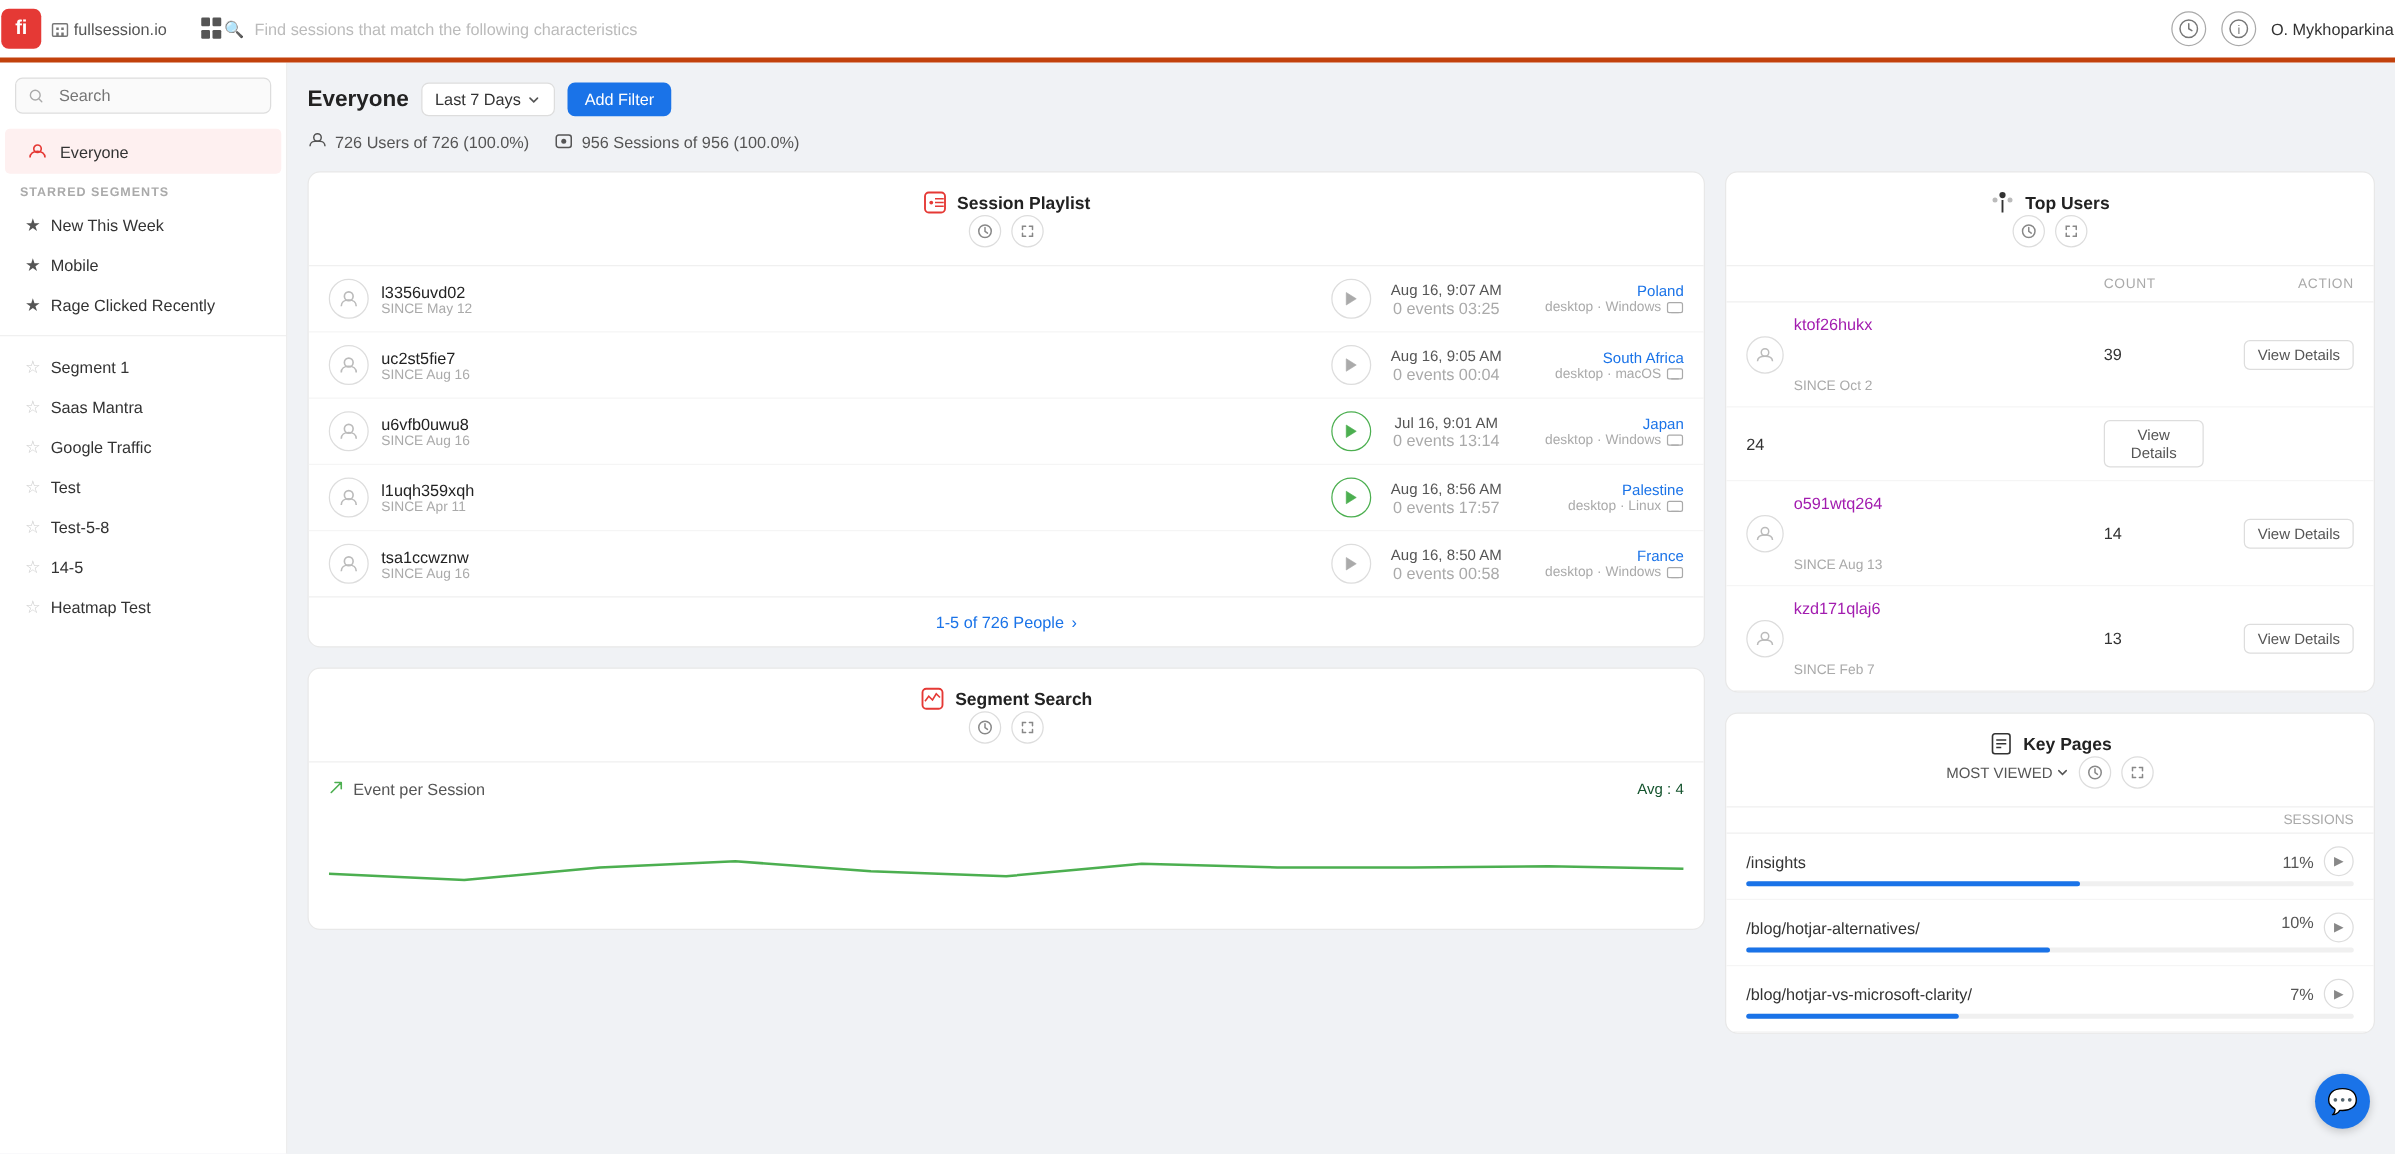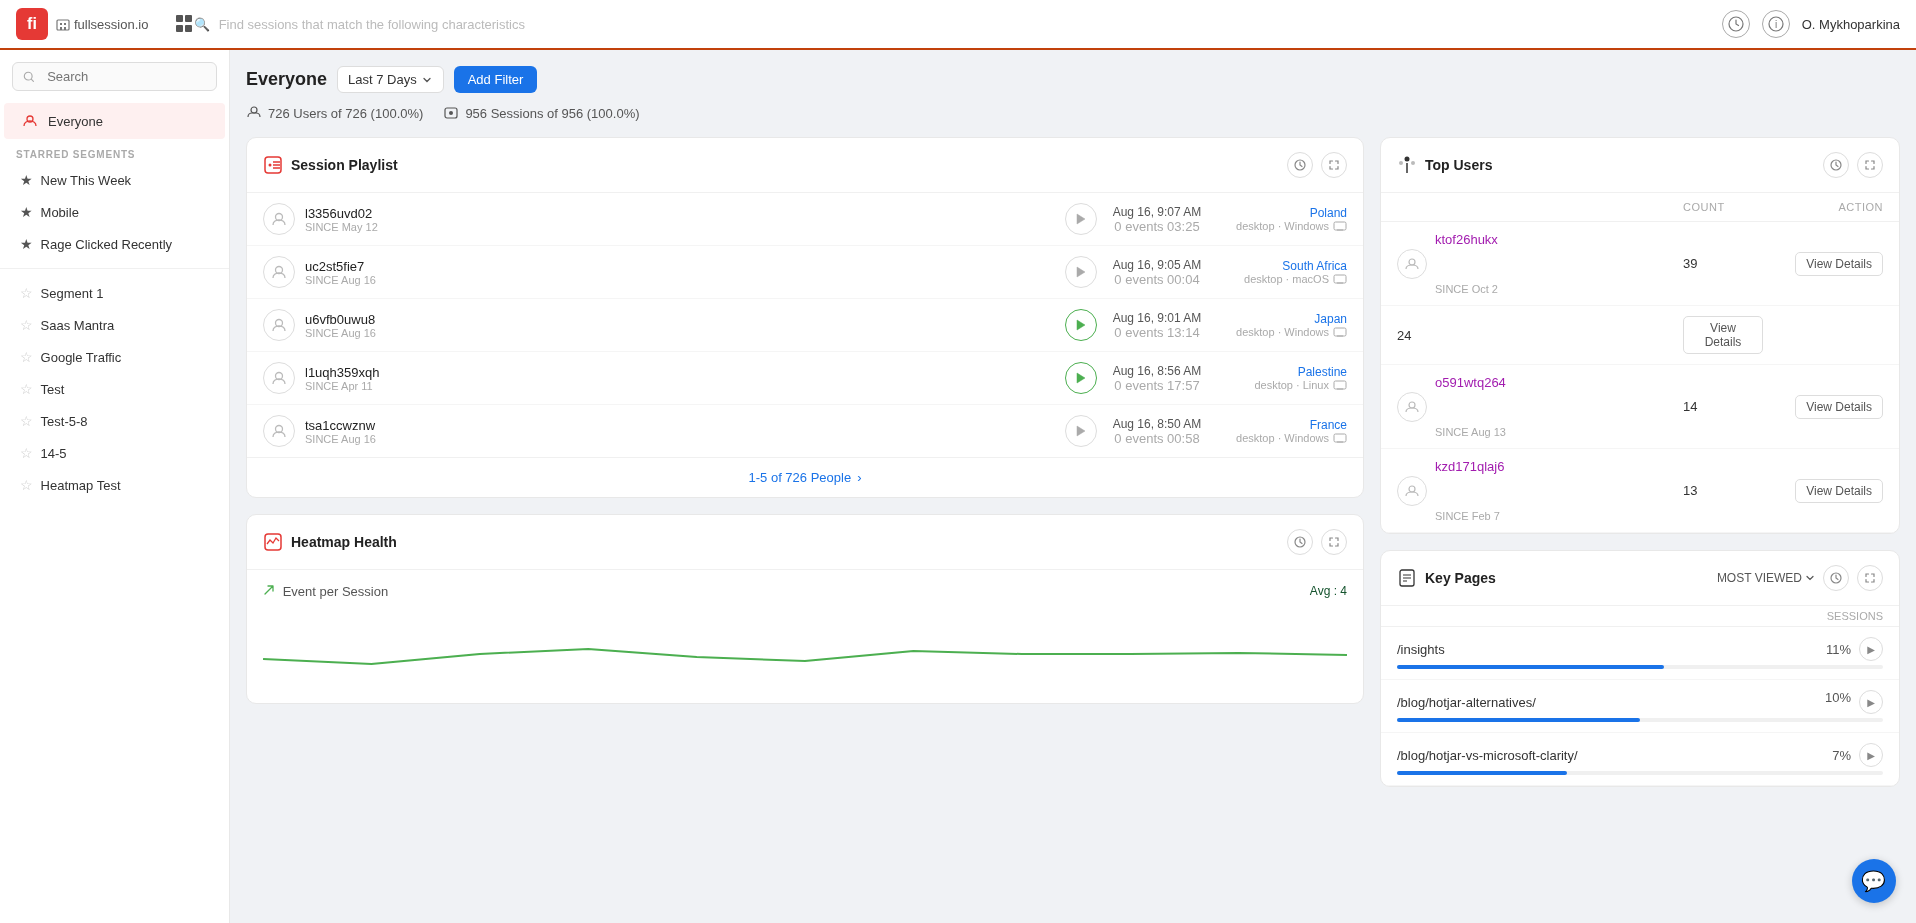--- a/index.html
+++ b/index.html
@@ -4,22 +4,22 @@
   <style>
     * { box-sizing: border-box; margin: 0; padding: 0; }
     body { font-family: -apple-system, BlinkMacSystemFont, 'Segoe UI', sans-serif; background: #f0f2f5; color: #333; font-size: 13px; }
 
     
     .top-nav {
       background: #fff;
       height: 50px;
       display: flex;
       align-items: center;
-      padding: 0 16px;
-      border-bottom: 2px solid #c2410c;
+      padding: 0 1px;
+      border-bottom: 4px solid #c2410c;
       position: fixed;
       top: 0; left: 0; right: 0;
       z-index: 100;
       text-align: center;
     }
     .logo-area {
       display: flex;
       align-items: center;
       gap: 8px;
       margin-right: 16px;
@@ -158,23 +158,23 @@
     .card {
       background: #fff;
       border-radius: 10px;
       padding: 0;
       border: 1px solid #e8e8e8;
       overflow: hidden;
     }
     .card-header {
       display: flex;
       align-items: center;
-      justify-content: space-between;
       padding: 14px 16px;
       border-bottom: 1px solid #f0f0f0;
+      flex-direction: column;
     }
     .card-title {
       display: flex;
       align-items: center;
       gap: 8px;
       font-size: 14px;
       font-weight: 600;
       color: #222;
     }
     .card-actions { display: flex; align-items: center; gap: 8px; }
@@ -588,21 +588,21 @@
     <div class="session-info">
       <div class="session-id">u6vfb0uwu8</div>
       <div class="session-since">SINCE Aug 16</div>
     </div>
     <div class="session-play active-play">
       <svg width="10" height="12" viewBox="0 0 10 12" fill="none">
                     <path d="M1 1l8 5-8 5V1z" fill="#4caf50" stroke="#4caf50" stroke-width="0.5"></path>
                   </svg>
     </div>
     <div class="session-time">
-      <div class="session-date">Aug 16, 9:01 AM</div>
+      <div class="session-date">Jul 16, 9:01 AM</div>
       <div class="session-events">0 events  13:14</div>
     </div>
     <div class="session-location">
       <div class="session-country">Japan</div>
       <div class="session-device">
         desktop · Windows
         <svg width="14" height="10" viewBox="0 0 14 10" fill="none">
                       <rect x="1" y="1" width="12" height="8" rx="1.5" stroke="#aaa" stroke-width="1"></rect>
                       <line x1="4" y1="9" x2="10" y2="9" stroke="#aaa" stroke-width="1"></line>
                     </svg>
@@ -679,21 +679,21 @@
           </div>
         </div>
 
         <div class="card">
           <div class="card-header">
             <div class="card-title">
               <svg width="20" height="20" viewBox="0 0 20 20" fill="none">
                   <rect x="2" y="2" width="16" height="16" rx="3" stroke="#e53935" stroke-width="1.5" fill="none"></rect>
                   <polyline points="4,12 7,8 10,11 13,6 16,9" stroke="#e53935" stroke-width="1.3" fill="none"></polyline>
                 </svg>
-              <span>Heatmap Health</span>
+              <span>Segment Search</span>
             </div>
             <div class="card-actions">
               <div class="card-icon-btn">
                 <svg width="12" height="12" viewBox="0 0 12 12" fill="none">
                     <circle cx="6" cy="6" r="5" stroke="#888" stroke-width="1.2"></circle>
                     <path d="M6 3v3l2 1.5" stroke="#888" stroke-width="1.2" stroke-linecap="round"></path>
                   </svg>
               </div>
               <div class="card-icon-btn">
                 <svg width="12" height="12" viewBox="0 0 12 12" fill="none">

